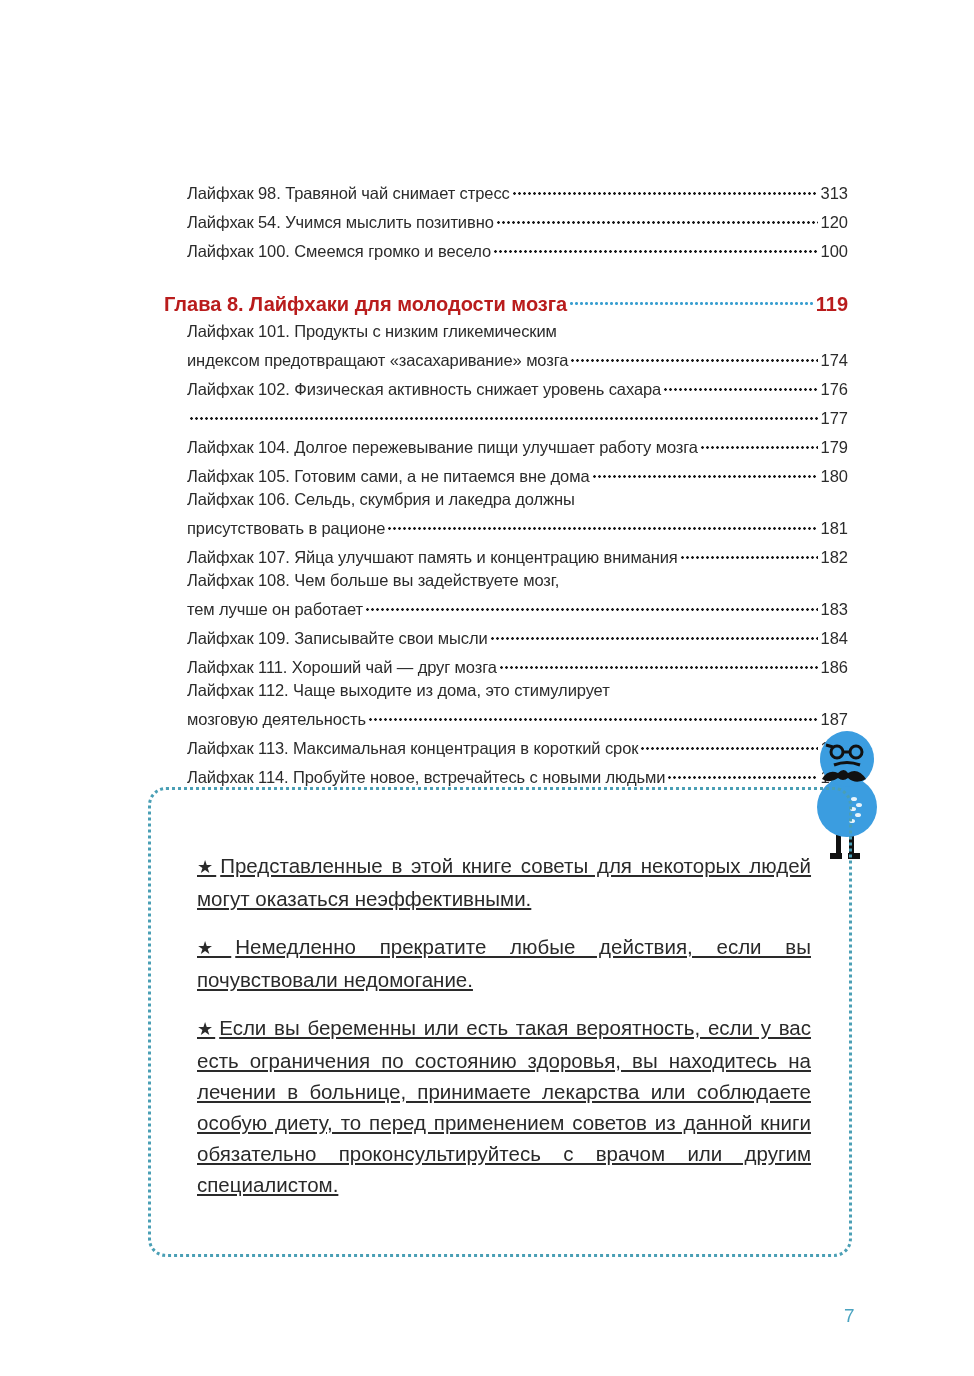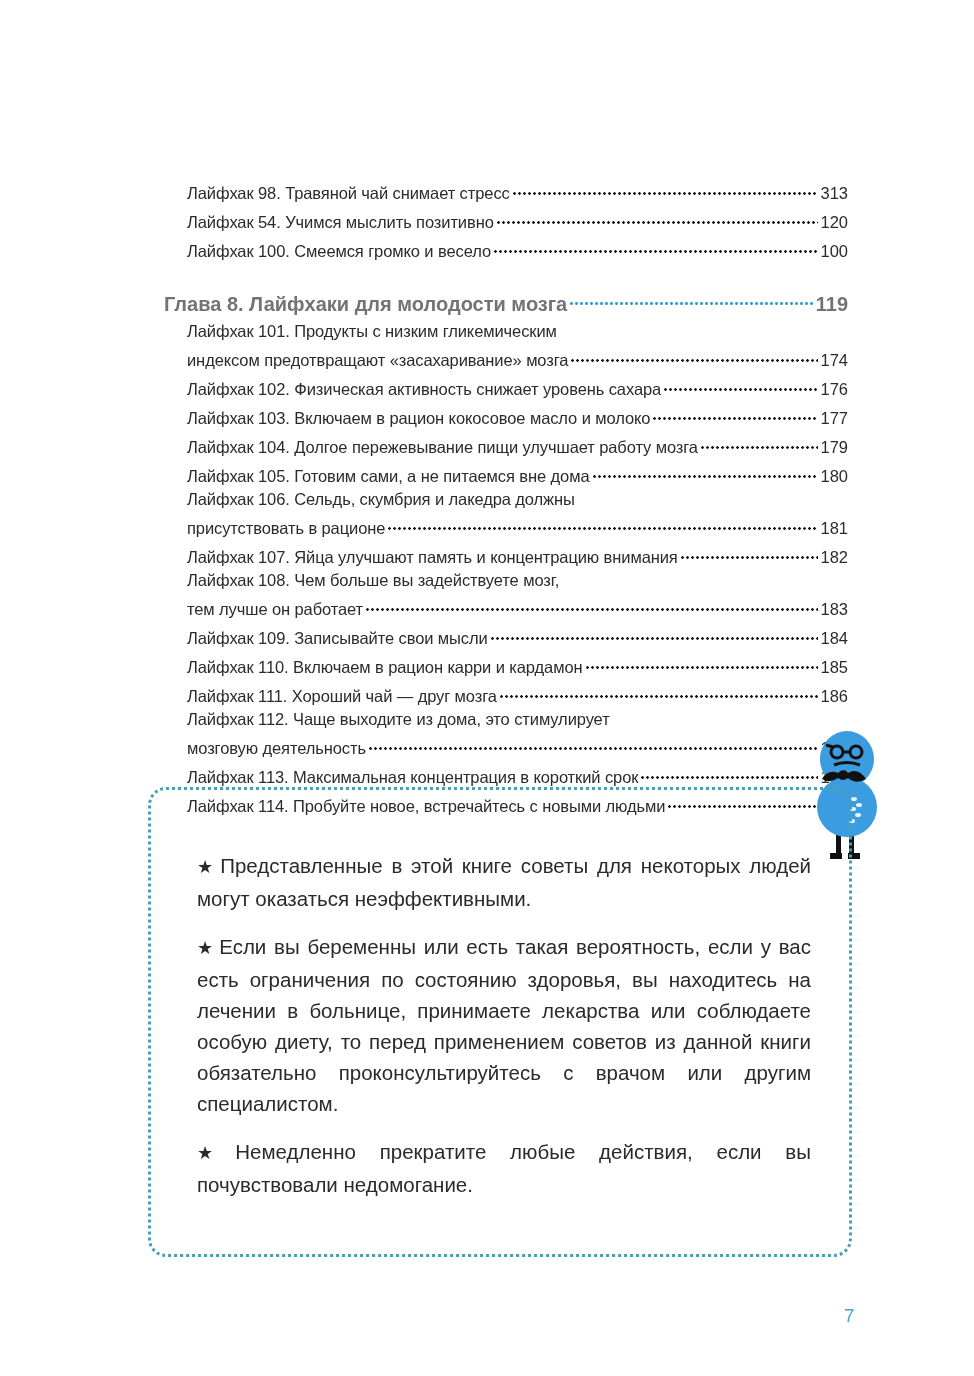--- a/index.html
+++ b/index.html
@@ -13,34 +13,34 @@
   .toc-entry .dots { flex: 1 1 auto; overflow: hidden; margin: 0 2px; height: 23px;
                      position: relative; }
   .toc-entry .dots::after { content: ""; position: absolute; left: 0; right: 0; bottom: 4px;
                      height: 3px;
                      background-image: radial-gradient(circle, #1a1a1a 1.2px, transparent 1.5px);
                      background-size: 5px 3px; background-repeat: repeat-x; }
   .toc-entry .page { flex: 0 0 auto; }
 
   .toc-spacer { height: 20px; }
 
-  .chapter { display: flex; align-items: baseline; white-space: nowrap; color: #737373;
+  .chapter { display: flex; align-items: baseline; white-space: nowrap; color: #b91c1c;
              font-weight: bold; font-size: 20px; line-height: 28px; margin-bottom: 2px; }
   .chapter .text { flex: 0 0 auto; }
   .chapter .dots { flex: 1 1 auto; position: relative; height: 28px; margin: 0 2px; }
   .chapter .dots::after { content: ""; position: absolute; left: 0; right: 0; bottom: 6px; height: 3px;
              background-image: radial-gradient(circle, #3a9fd0 1.3px, transparent 1.6px);
              background-size: 5px 3px; background-repeat: repeat-x; }
   .chapter .page { flex: 0 0 auto; }
 
   .notice { position: absolute; left: 148px; top: 787px; width: 704px; height: 470px;
             border: 3px dotted #4a9fb5; border-radius: 18px; box-sizing: border-box; }
   .notice-body { position: absolute; left: 46px; top: 60px; width: 614px; }
   .notice p { margin: 0 0 17px 0; font-size: 20.5px; line-height: 31px; color: #2a2a2a;
-              text-align: justify; }
+              text-align: justify; text-decoration: underline; }
   .notice .star { font-size: 18px; margin-right: 4px; }
 
   .mascot { position: absolute; left: 812px; top: 727px; width: 70px; height: 140px; }
 
   .page-number { position: absolute; left: 844px; top: 1305px; font-size: 19px; color: #4aa3c0; }
 </style>
 </head>
 <body>
 
 <div class="toc">
@@ -86,21 +86,20 @@
       </div>
       <div class="toc-entry">
         <div class="line">
           <span class="text">Лайфхак 102. Физическая активность снижает уровень сахара</span>
           <span class="dots"></span>
           <span class="page">176</span>
         </div>
       </div>
       <div class="toc-entry">
         <div class="line">
-          <span class="text">Лайфхак 103. Включаем в рацион кокосовое масло и молоко</span>
           <span class="dots"></span>
           <span class="page">177</span>
         </div>
       </div>
       <div class="toc-entry">
         <div class="line">
           <span class="text">Лайфхак 104. Долгое пережевывание пищи улучшает работу мозга</span>
           <span class="dots"></span>
           <span class="page">179</span>
         </div>
@@ -137,27 +136,20 @@
           <span class="text">тем лучше он работает</span>
           <span class="dots"></span>
           <span class="page">183</span>
         </div>
       </div>
       <div class="toc-entry">
         <div class="line">
           <span class="text">Лайфхак 109. Записывайте свои мысли</span>
           <span class="dots"></span>
           <span class="page">184</span>
-        </div>
-      </div>
-      <div class="toc-entry">
-        <div class="line">
-          <span class="text">Лайфхак 110. Включаем в рацион карри и кардамон</span>
-          <span class="dots"></span>
-          <span class="page">185</span>
         </div>
       </div>
       <div class="toc-entry">
         <div class="line">
           <span class="text">Лайфхак 111. Хороший чай — друг мозга</span>
           <span class="dots"></span>
           <span class="page">186</span>
         </div>
       </div>
       <div class="toc-entry">
@@ -212,18 +204,18 @@
     <ellipse cx="47" cy="78" rx="3" ry="2" fill="#e8f4fb"></ellipse>
     <ellipse cx="41" cy="82" rx="3" ry="2" fill="#e8f4fb"></ellipse>
     <ellipse cx="46" cy="88" rx="3" ry="2" fill="#e8f4fb"></ellipse>
     <ellipse cx="40" cy="94" rx="3" ry="2" fill="#e8f4fb"></ellipse>
   </svg>
 </div>
 
 <div class="notice">
   <div class="notice-body" id="notice-body">
       <p><span class="star">★</span><span>Представленные в этой книге советы для некоторых людей могут оказаться неэффективными.</span></p>
+      <p><span class="star">★</span><span>Немедленно прекратите любые действия, если вы почувствовали недомогание.</span></p>
       <p><span class="star">★</span><span>Если вы беременны или есть такая вероятность, если у вас есть ограничения по состоянию здоровья, вы находитесь на лечении в больнице, принимаете лекарства или соблюдаете особую диету, то перед применением советов из данной книги обязательно проконсультируйтесь с врачом или другим специалистом.</span></p>
-      <p><span class="star">★</span><span>Немедленно прекратите любые действия, если вы почувствовали недомогание.</span></p>
     </div>
 </div>
 
 <div class="page-number">7</div>
 
 </body></html>

